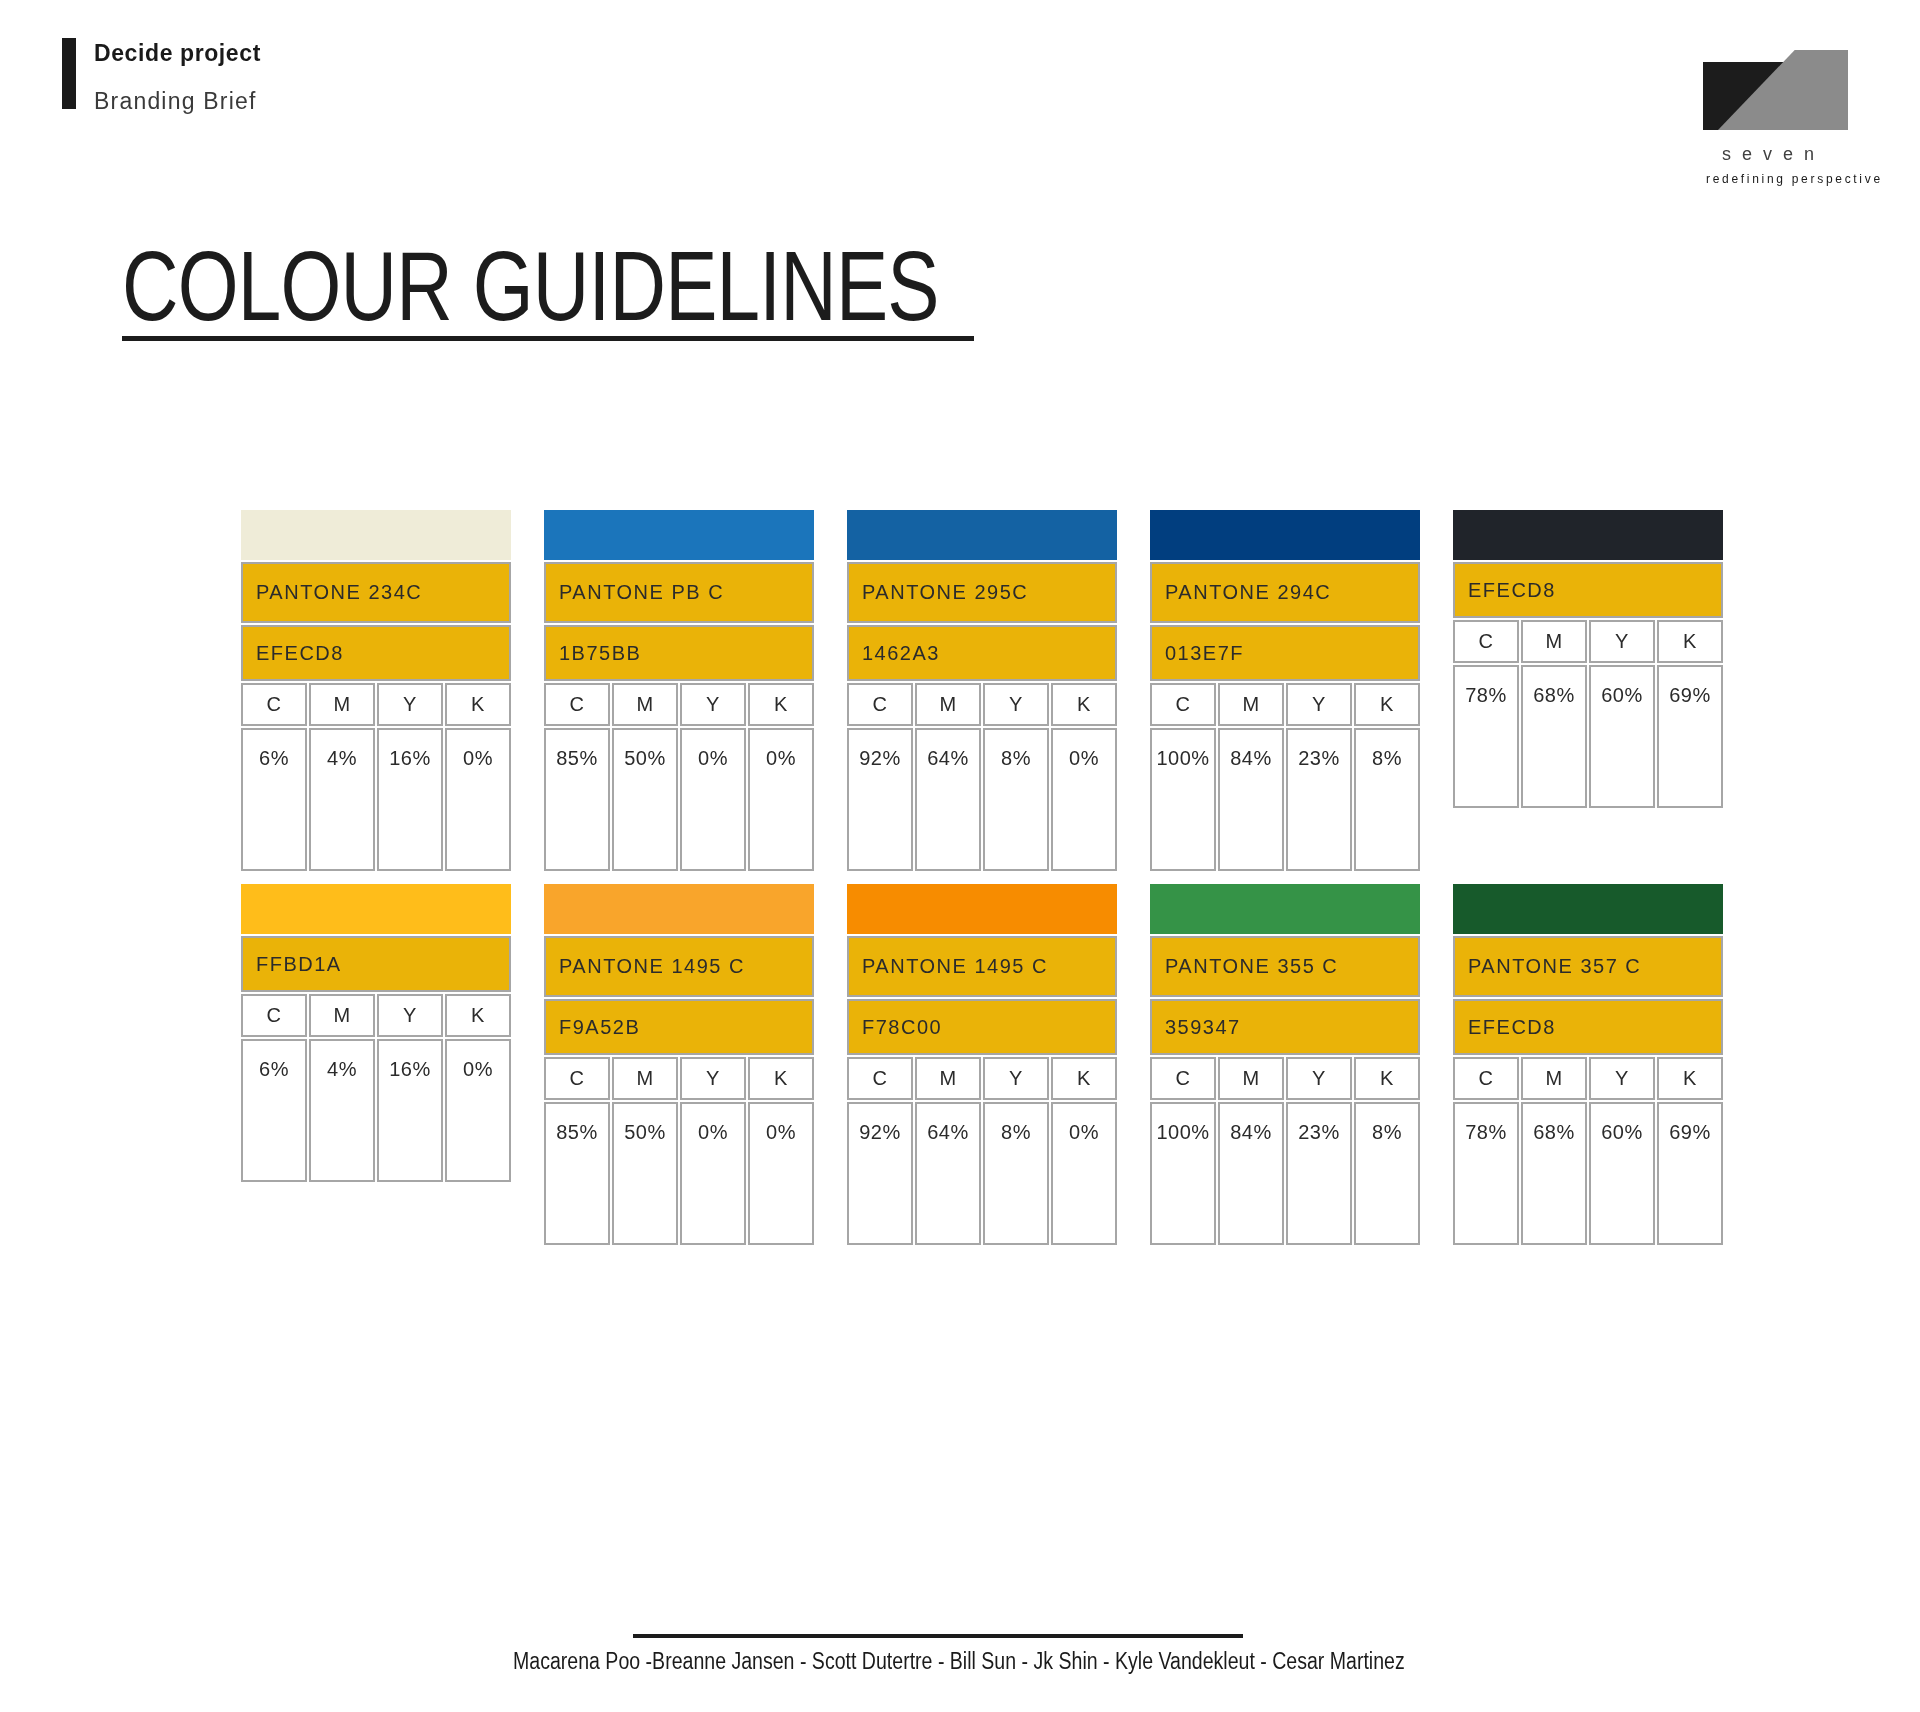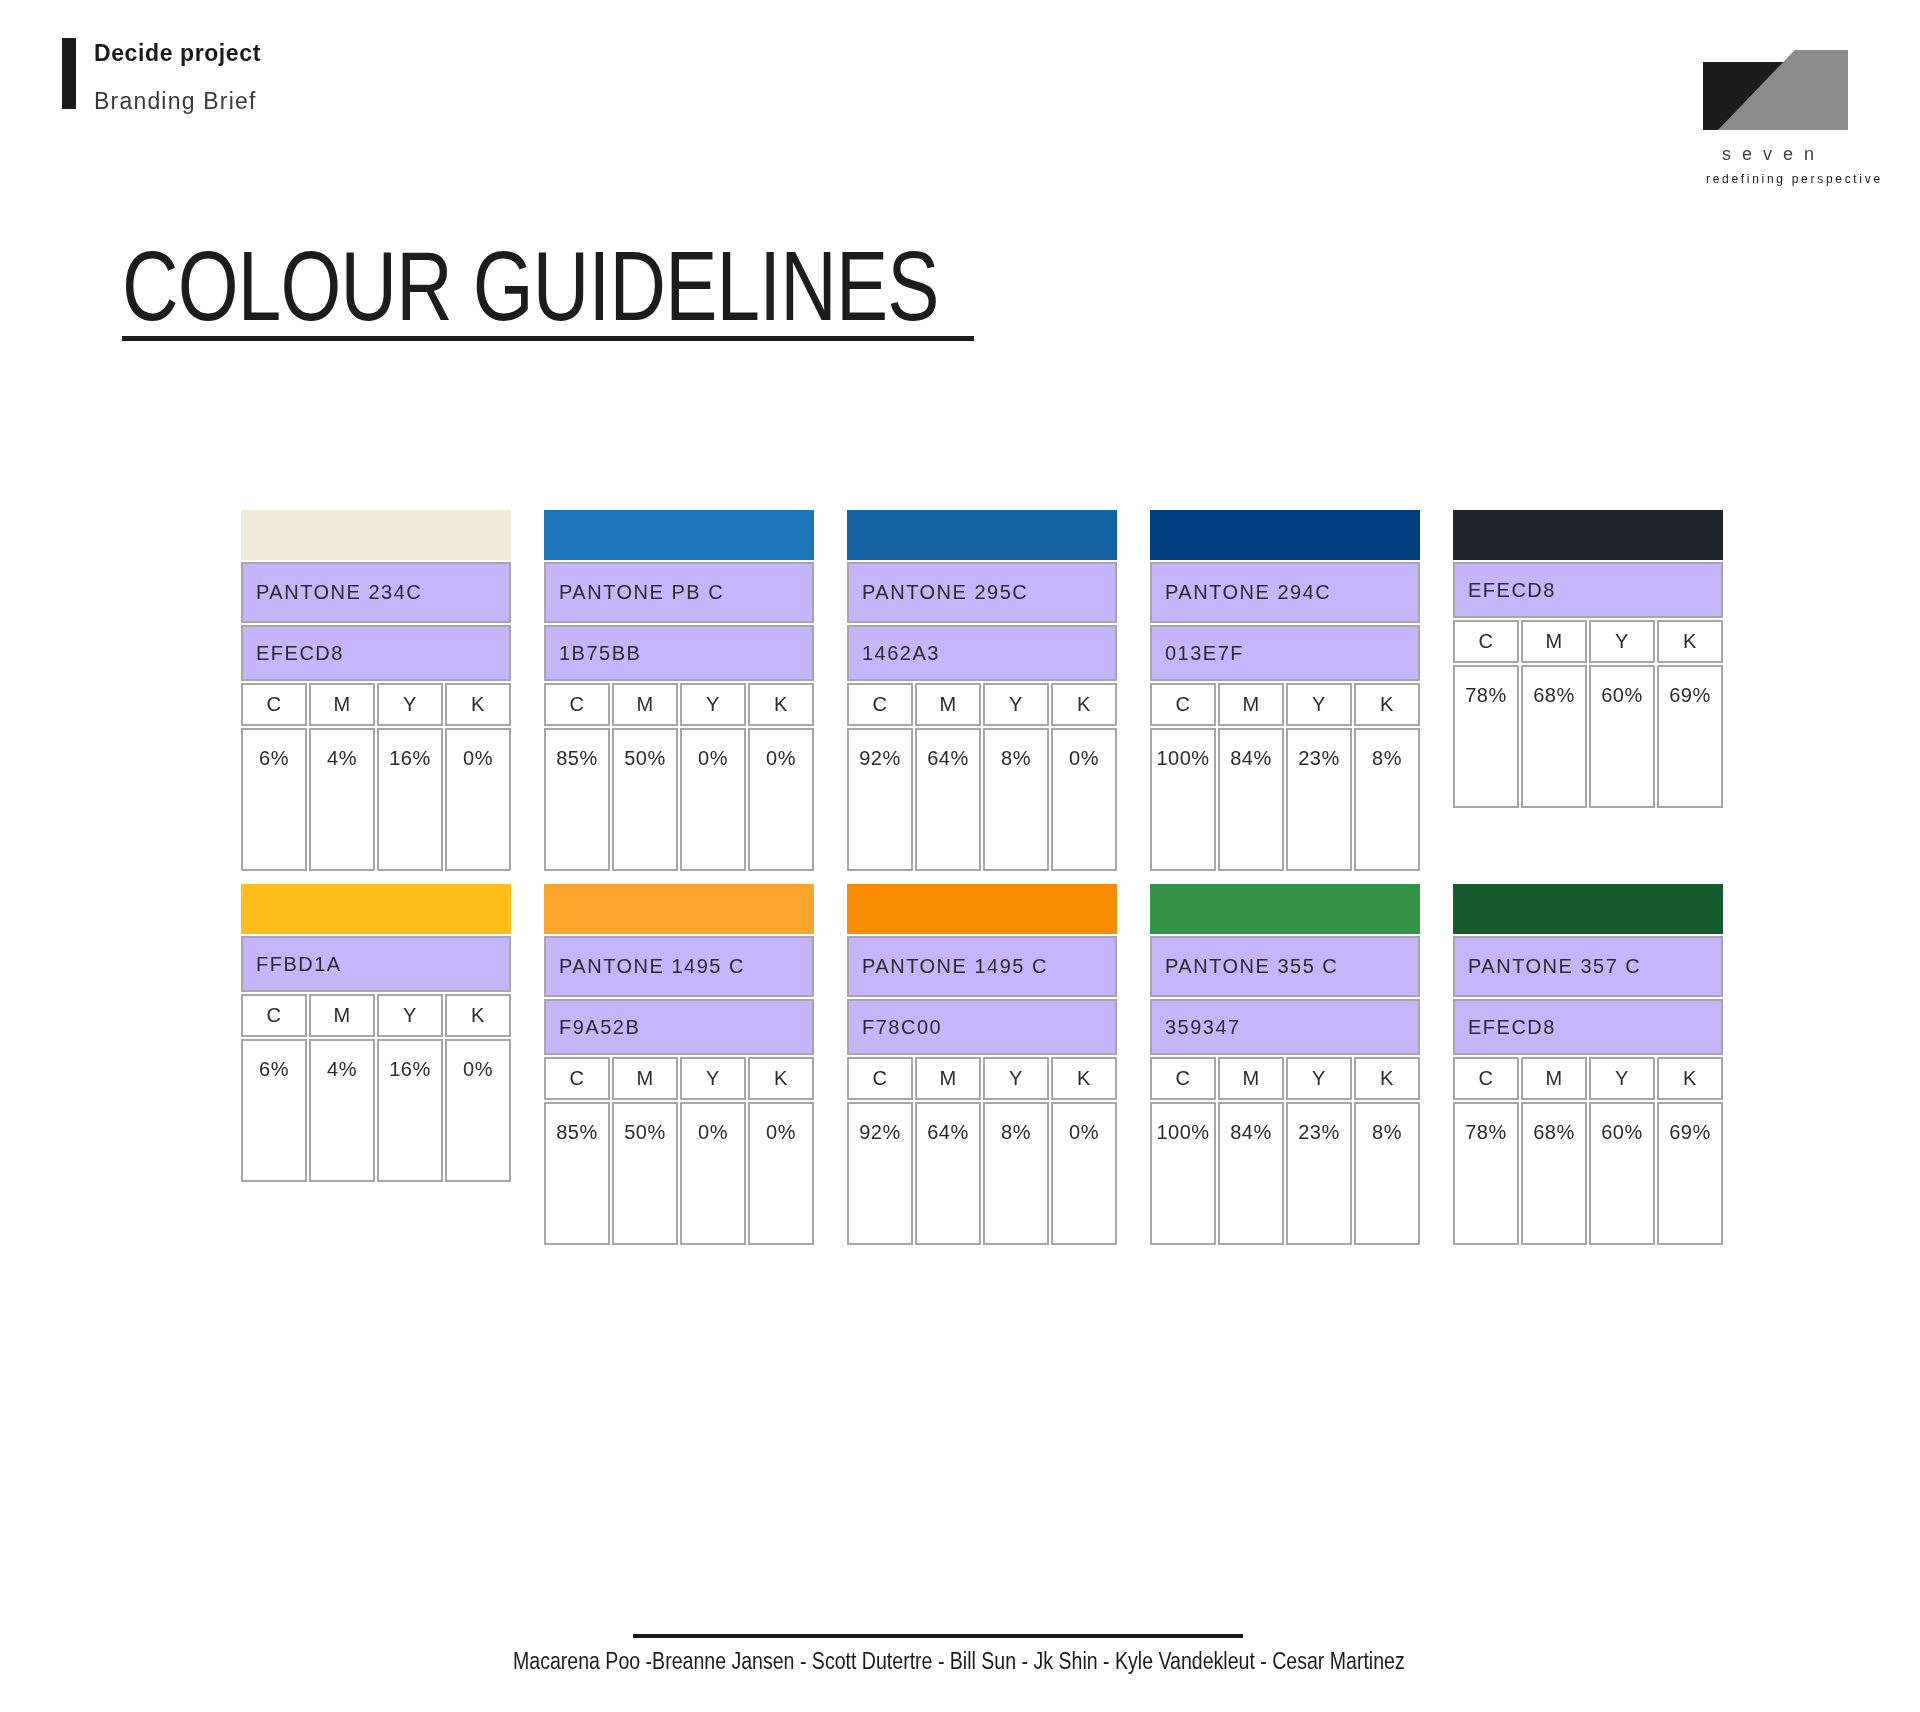--- a/index.html
+++ b/index.html
@@ -30,21 +30,21 @@
   .page-title { position:absolute; left:122px; top:236px; font-size:99px; line-height:1;
                 font-weight:400; color:#1c1c1c; letter-spacing:-1px; white-space:nowrap;
                 transform:scaleX(0.79); transform-origin:left top; }
   .title-underline { position:absolute; left:122px; top:336px; width:852px; height:5px; background:#1c1c1c; }
 
   
   .cards { position:absolute; left:241px; top:510px; display:flex; flex-direction:column; gap:13px; }
   .cards-row { display:flex; gap:33px; }
   .card { width:270px; display:flex; flex-direction:column; gap:2px; background:#fff; }
   .swatch { height:50px; width:100%; }
-  .box { background:#c4b5fd; border:2px solid #a6a6a6; display:flex; align-items:center; padding-left:13px;text-align:center; }
+  .box { background:#eab308; border:2px solid #a6a6a6; display:flex; align-items:center; padding-left:13px;text-align:center; }
   .name-box { height:61px; }
   .hex-box  { height:56px; }
   .lbl { font-size:20px; letter-spacing:1.5px; color:#2b2b2b; white-space:nowrap; }
   .cmyk { display:grid; grid-template-columns:repeat(4,1fr); gap:2px; }
   .hcell { height:43px; border:2px solid #a6a6a6; background:#fff; display:flex; align-items:center;
            justify-content:center; font-size:20px; letter-spacing:0.5px; color:#2b2b2b; }
   .vcell { height:143px; border:2px solid #a6a6a6; background:#fff; padding-top:17px; text-align:center;
            font-size:20px; letter-spacing:0.5px; color:#2b2b2b; }
 
   

